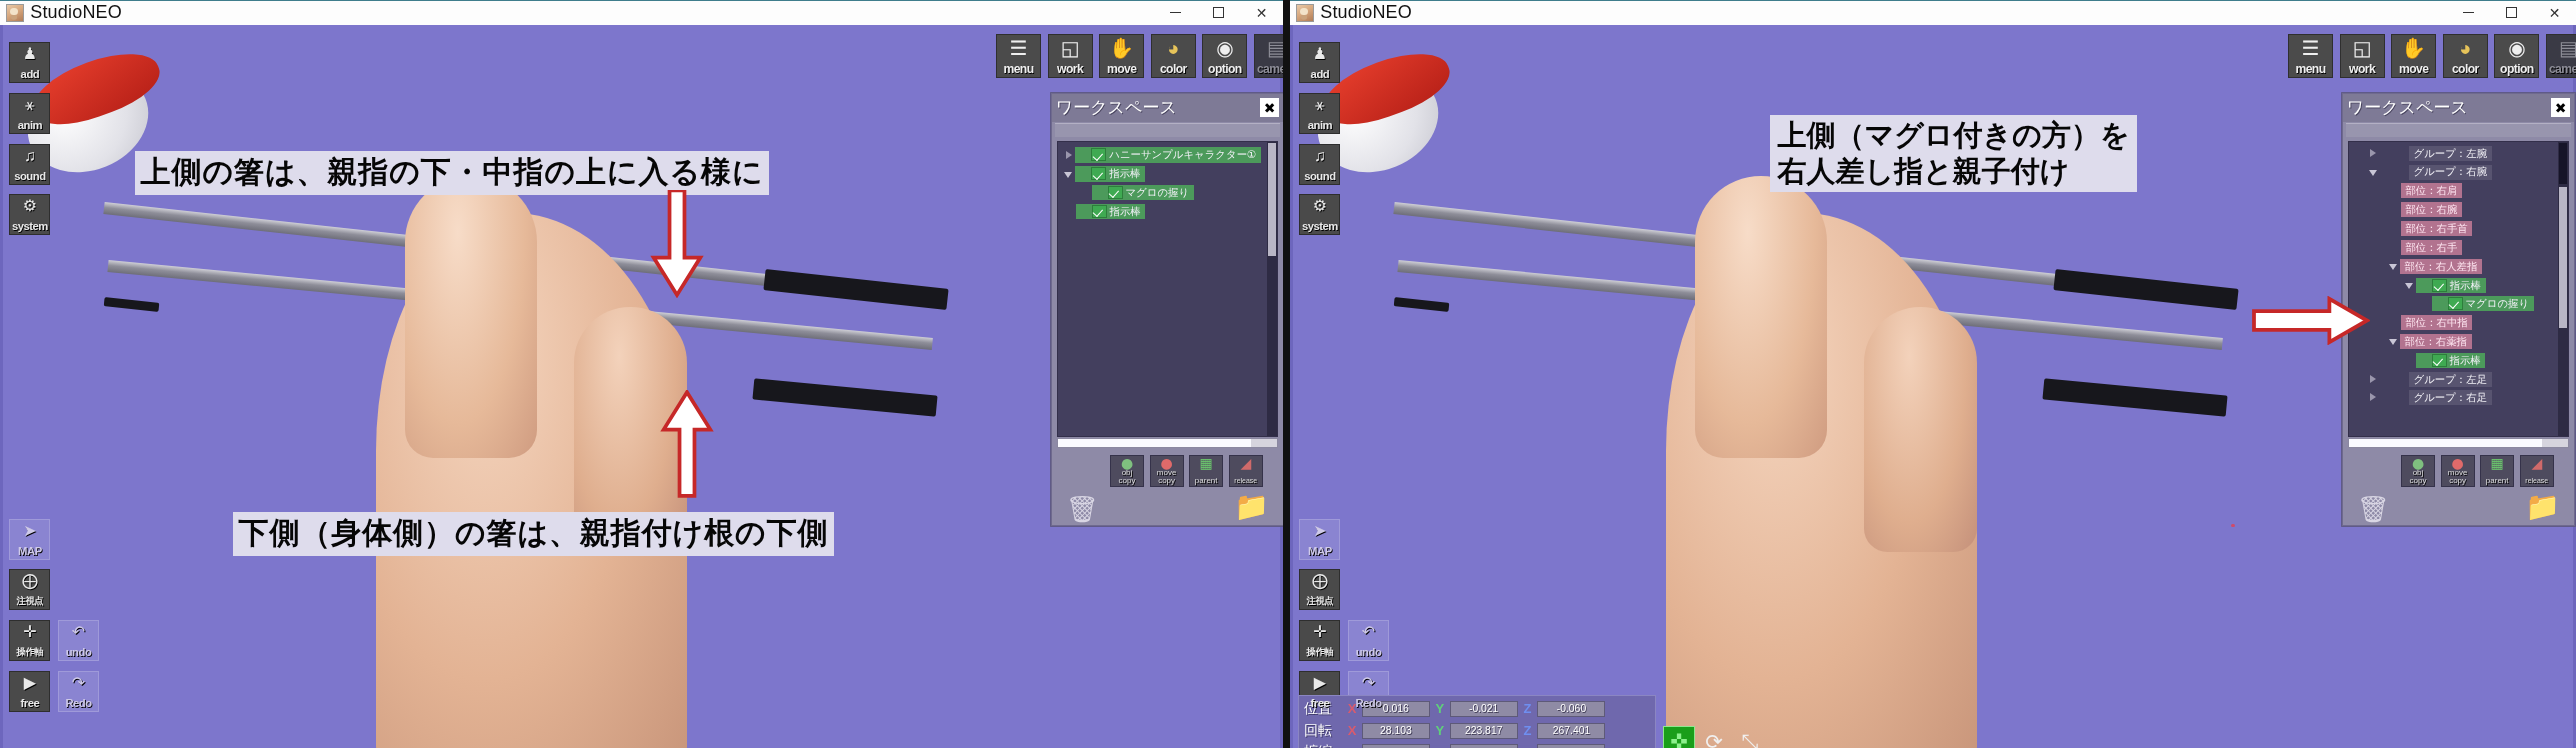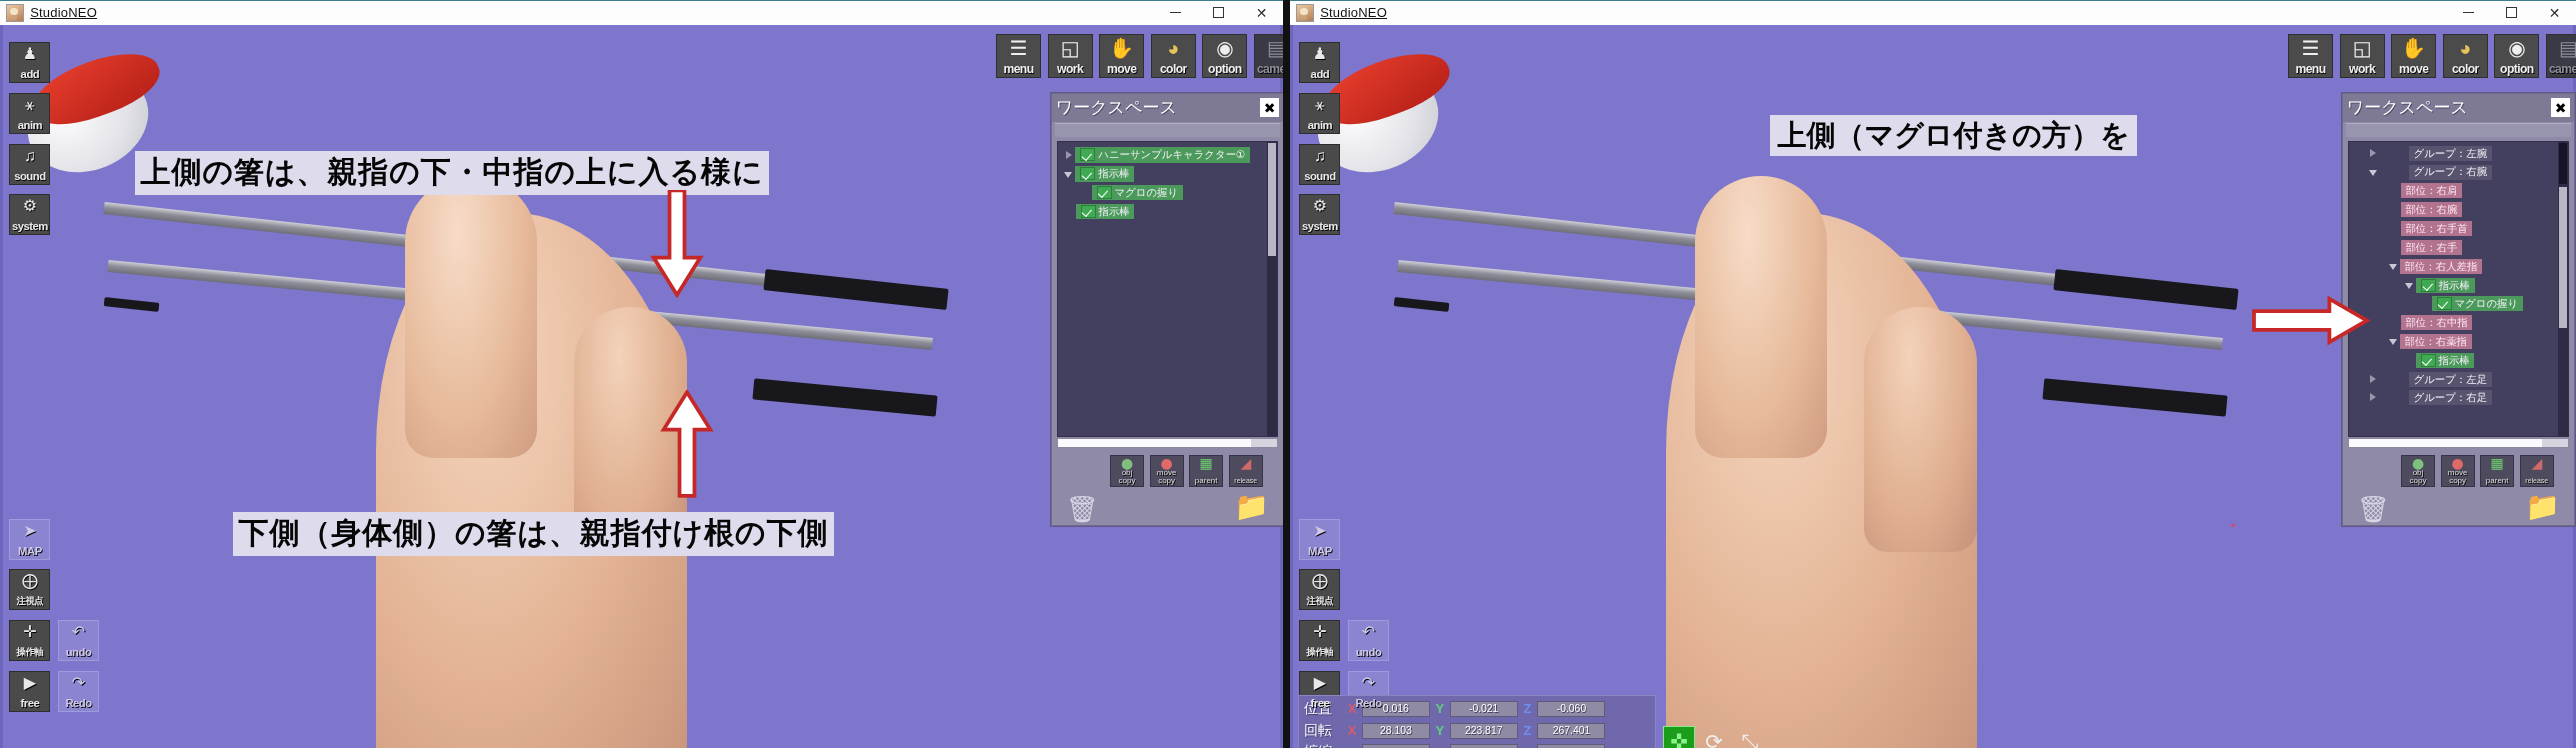--- a/index.html
+++ b/index.html
@@ -12,21 +12,21 @@
   .win-b{left:1290px;width:1286px;}
   .win-gap{position:absolute;top:0;left:1283px;width:7.5px;height:748px;background:#111;}
 
   .titlebar{position:relative;height:24.5px;background:#fdfdfd;border-top:1.9px solid #3f7d8c;
             display:flex;align-items:center;box-sizing:border-box;}
   .title-ico{width:16px;height:16px;margin:0 6.6px 0 5.6px;border:0.9px solid #9a9a9a;
              background:linear-gradient(150deg,#e7c9a8 0%,#d8a97f 45%,#b07b55 100%);
              flex:0 0 auto;position:relative;}
   .title-ico:after{content:"";position:absolute;left:3.8px;top:2.8px;width:7.5px;height:7.5px;border-radius:50%;
              background:#f3e3c9;box-shadow:0 5.6px 0 -0.9px #caa37c;}
-  .title-txt{font-size:13px;color:#111;font-family:"Liberation Sans",sans-serif;letter-spacing:0.2px;text-decoration:underline;}
+  .title-txt{font-size:18px;color:#111;font-family:"Liberation Sans",sans-serif;letter-spacing:0.2px;}
   .wctrls{margin-left:auto;display:flex;height:24.5px;}
   .wbtn{width:43px;height:24.5px;display:flex;align-items:center;justify-content:center;
         color:#333;font-size:12.2px;font-family:"Liberation Sans",sans-serif;}
   .wbtn .bar{width:11.3px;height:0.9px;background:#333;}
   .wbtn .sq{width:9.4px;height:9.4px;border:0.9px solid #333;}
   .wbtn .xx{font-size:14px;line-height:1;}
 
   .viewport{position:absolute;left:0;right:0;top:24.5px;bottom:0;background:#7d76cc;overflow:hidden;}
   .vp-edge{position:absolute;left:0;top:0;width:2.8px;height:100%;background:#6d66bd;}
   .vp-edge-r{position:absolute;right:0;top:0;width:2.8px;height:100%;background:#6d66bd;}
@@ -71,21 +71,21 @@
   .tri.d:after{content:"";position:absolute;left:0.9px;top:3.8px;border-top:6.6px solid #c9c6d6;
       border-left:4.7px solid transparent;border-right:4.7px solid transparent;}
   .chk{width:15px;height:13px;background:#3faa52;border:0.9px solid #2d7e3c;box-sizing:border-box;
       position:relative;flex:0 0 auto;}
   .chk:after{content:"";position:absolute;left:2.8px;top:1.9px;width:4.7px;height:7.5px;border:solid #fff;
       border-width:0 1.9px 1.9px 0;transform:rotate(42deg);}
   .nlabel{font-size:10.4px;color:#f2f1f7;padding:0.9px 4.7px 1.9px 4.7px;line-height:12.2px;
       font-family:"DejaVu Sans",sans-serif;}
   .nlabel.grey{background:#585470;margin-left:29px;}
   .nlabel.pink{background:#b2738f;color:#ffe7f2;}
-  .nlabel.chkwrap{background:#4c9a5b;padding-left:5px;display:flex;align-items:center;gap:2.8px;}
+  .nlabel.chkwrap{background:#4c9a5b;padding-left:16px;display:flex;align-items:center;gap:2.8px;}
 
   .ws-tools{position:absolute;display:flex;gap:5.6px;}
   .wtool{width:34px;height:32px;background:#4e4b5e;border:0.9px solid #35324a;box-sizing:border-box;
       position:relative;}
   .wtool .gl{position:absolute;top:0.9px;left:0;right:0;text-align:center;font-size:14px;line-height:15px;}
   .wtool .lb{position:absolute;bottom:0;left:0;right:0;text-align:center;font-size:8px;color:#ddd;
       line-height:8.5px;font-family:"Liberation Sans",sans-serif;text-shadow:0.9px 0.9px 0 #000;}
   .wbig{position:absolute;width:38px;height:40px;display:flex;align-items:center;justify-content:center;
       font-size:26px;color:#d9d6e4;}
 
@@ -525,20 +525,21 @@
             <span class="gl" style="color:#d06a6a;">◢</span>
             <span class="lb" style="font-size:7px;">release</span>
             </div>
         </div>
         <div class="wbig" style="left:11.3px;top:395px;">🗑</div>
         <div class="wbig" style="left:181px;top:393px;font-size:28px;color:#efeef5;">📁</div>
       </div>
 
       <div class="cap" style="left:480px;top:90px;font-size:29px;line-height:36px;padding:2.8px 7.5px;">
         <div>上側（マグロ付きの方）を</div>
+        <div>右人差し指と親子付け</div>
       </div>
 
       <svg class="arrow" style="left:962px;top:271px;width:118px;height:49px;" viewBox="0 0 125 52">
         <polygon points="2,16 82,16 82,3 122,26 82,49 82,36 2,36" fill="#ffffff" stroke="#c62828" stroke-width="4"></polygon>
       </svg>
 
       <div class="tbar" style="left:7.5px;top:670px;width:358px;">
         <div class="trow">
           <span class="tlab">位置</span>
           <span class="ax x">X</span>

